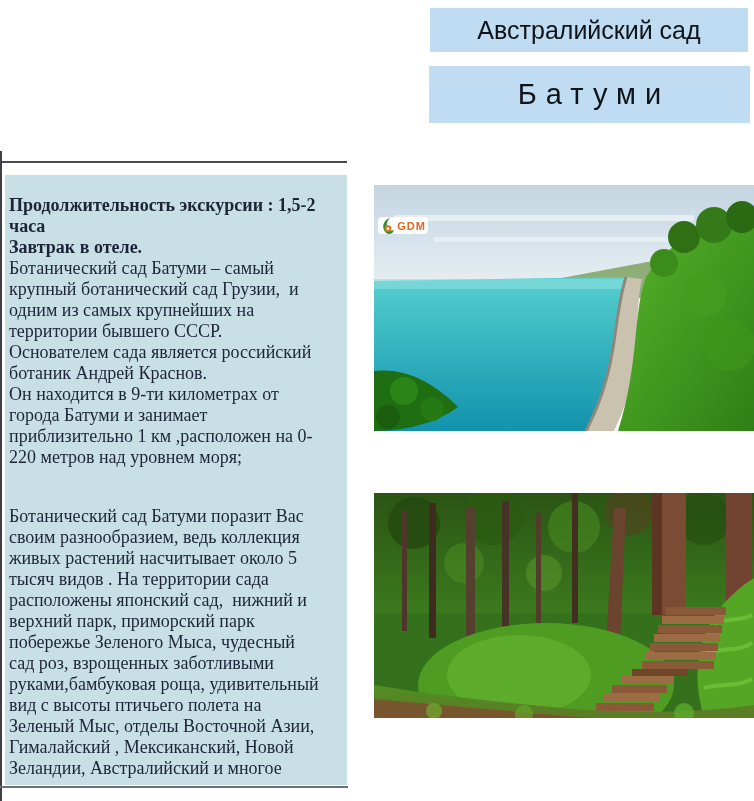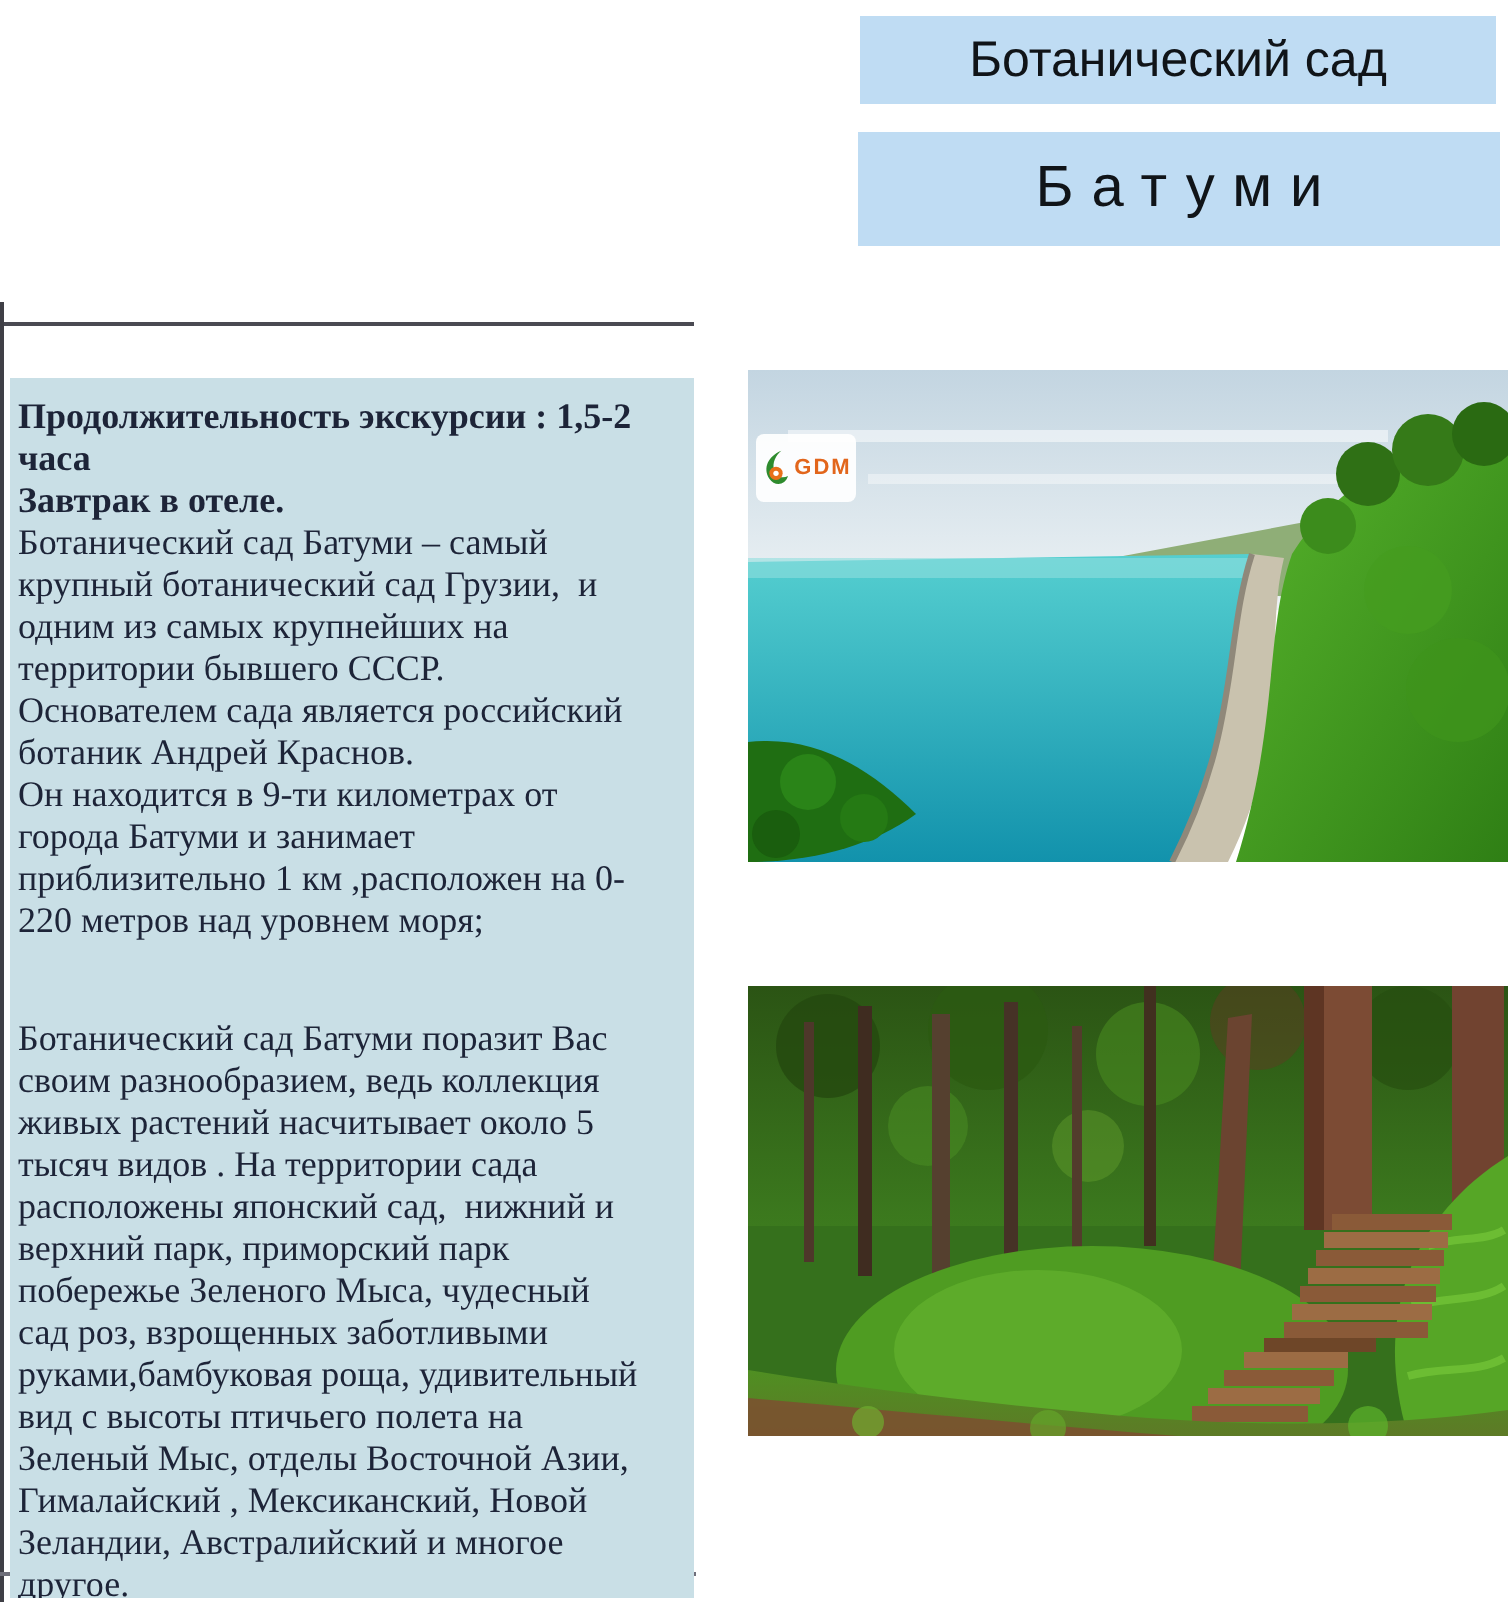--- a/index.html
+++ b/index.html
@@ -14,50 +14,50 @@
   }
   .hdr-box.title{left:430px;top:8px;width:318px;height:44px;font-size:25px;font-weight:500;}
   .hdr-box.city{left:429px;top:66px;width:321px;height:57px;font-size:29px;font-weight:500;
     letter-spacing:9px;text-indent:9px;justify-content:center;}
   
   .rule-top{position:absolute;left:0;top:161px;width:347px;height:2px;background:#4a4a52;}
   .rule-left{position:absolute;left:0;top:151px;width:2px;height:650px;background:#3f3f46;}
   .rule-bottom{position:absolute;left:0;top:786px;width:348px;height:2px;background:#6f6f7a;}
   
   .text-panel{
-    position:absolute;left:5px;top:189px;width:342px;height:610px;background:#c9dfe6;
-    padding:9px 0 0 4px;box-sizing:border-box;overflow:hidden;
+    position:absolute;left:5px;top:175px;width:342px;height:610px;background:#c9dfe6;
+    padding:20px 0 0 4px;box-sizing:border-box;overflow:hidden;
     font-family:"Liberation Serif",serif;font-size:18px;line-height:21px;color:#1d2438;
   }
   .seg{white-space:pre;margin:0;}
   .seg.bold{font-weight:bold;}
   .seg.gap-above{margin-top:38px;}
   
   .photo{position:absolute;left:374px;overflow:hidden;}
   .photo.coast{top:185px;width:380px;height:246px;}
   .photo.forest{top:493px;width:380px;height:225px;}
   .photo svg{display:block;}
   
   .logo-chip{
-    position:absolute;left:4px;top:32px;width:50px;height:34px;border-radius:4px;
+    position:absolute;left:4px;top:32px;width:50px;height:17px;border-radius:4px;
     background:rgba(255,255,255,0.92);display:flex;align-items:center;justify-content:center;
     gap:1px;padding:0 2px;box-sizing:border-box;
   }
   .logo-chip .gdm-text{
     font-family:"Liberation Sans",sans-serif;font-size:11px;font-weight:bold;
     color:#e2661c;letter-spacing:1px;
   }
 </style>
 </head>
 <body>
 
 <div class="page">
 
   <div class="hdr-box title">
-    <span>Ботанический сад</span>
+    <span>Австралийский сад</span>
   </div>
   <div class="hdr-box city">
     <span>Батуми</span>
   </div>
 
   <div class="rule-top"></div>
   <div class="rule-left"></div>
   <div class="rule-bottom"></div>
 
   <div class="text-panel">

